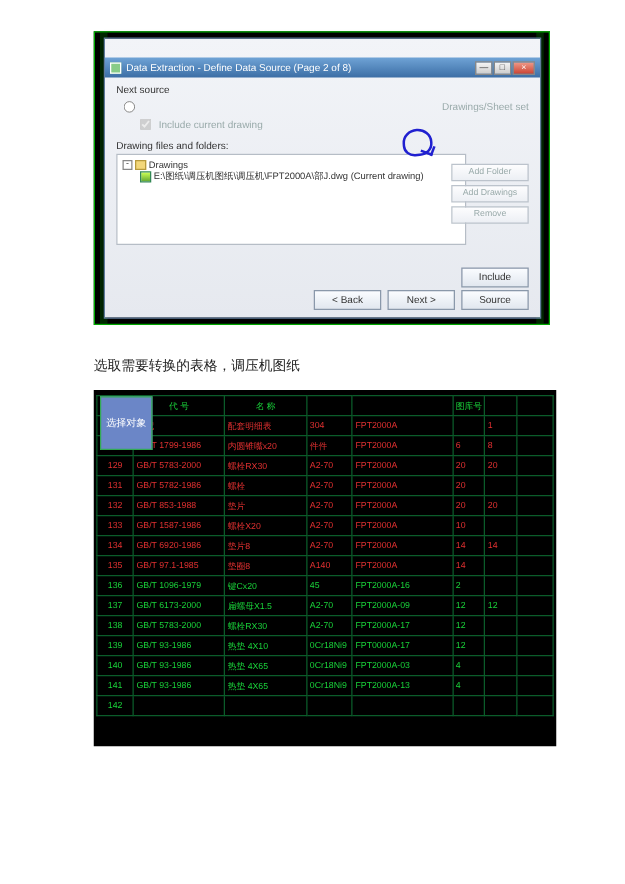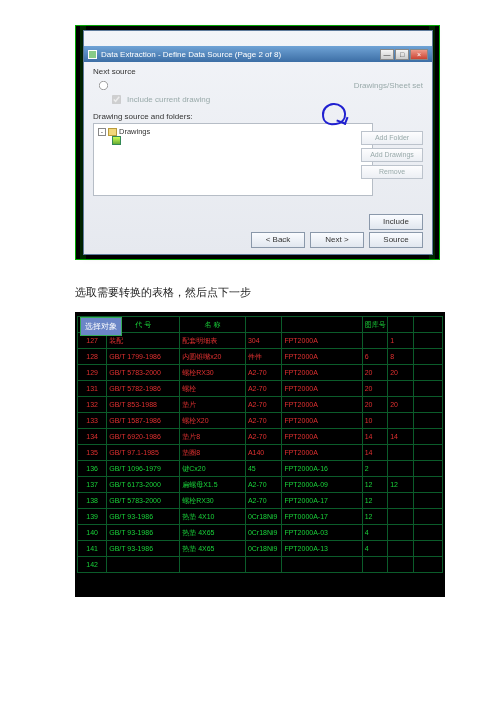--- a/index.html
+++ b/index.html
@@ -41,21 +41,21 @@
   .sidebtn { height:14px; border:1px solid #bcc3cc; background:linear-gradient(#fdfdfe,#eceff4); font-size:7px; color:#9aa; text-align:center; line-height:12px;}
   .settings-wrap { position:absolute; right:9px; bottom:24px; }
   .winstylebtn { height:16px; min-width:54px; padding:0 8px; border:1px solid #8a98aa; background:linear-gradient(#fafcff,#e1e7ef); font-size:8px; color:#333; text-align:center; line-height:14px; display:inline-block;}
   .btnrow { position:absolute; right:9px; bottom:6px; display:flex; gap:5px; }
 
   
   .caption { position:absolute; left:75px; top:285px; font-size:11px; color:#222; }
 
   
   .cad2 { position:absolute; left:75px; top:312px; width:370px; height:285px; background:#000; overflow:hidden; font-size:7.5px; }
-  .sel-badge { position:absolute; left:5px; top:5px; background:#6b86c7; color:#fff; font-size:8px; padding:3px 4px; border:1px solid #3a5; }
+  .sel-badge { position:absolute; left:5px; top:5px; background:#6b86c7; color:#fff; font-size:8px; padding:15px 4px; border:1px solid #3a5; }
   .tbl { position:absolute; left:2px; top:4px; right:2px; }
   .tbl table { border-collapse:collapse; width:100%; table-layout:fixed; }
   .tbl th, .tbl td { border:1px solid #0b5c2a; height:16px; padding:0 2px; overflow:hidden; white-space:nowrap; }
   .tbl th { color:#19d33a; font-weight:normal; text-align:center; font-size:7px;}
   .tbl td { font-size:7px; }
   col.c0{width:8%} col.c1{width:20%} col.c2{width:18%} col.c3{width:10%} col.c4{width:22%} col.c5{width:7%} col.c6{width:7%} col.c7{width:8%}
 </style>
 </head>
 <body>
 
@@ -77,29 +77,30 @@
 
     <label class="radio-row disabled">
       <input type="radio" name="ds" style="">
       <span>Drawings/Sheet set</span>
     </label>
     <label class="checkbox-row">
       <input type="checkbox" checked="" disabled="" style="">
       <span>Include current drawing</span>
     </label>
 
-    <div class="sect-label" style="margin-top:6px">Drawing source and folders:</div>
+    <div class="sect-label" style="margin-top:6px">Drawing files and folders:</div>
     <div class="tree" style="width:280px">
       <div class="node">
         <span class="toggle">-</span>
         <span class="fldicon"></span>
         <span>Drawings</span>
       </div>
       <div class="child">
         <span class="dwgicon"></span>
+        <span>E:\图纸\调压机图纸\调压机\FPT2000A\部J.dwg (Current drawing)</span>
       </div>
     </div>
   </div>
 
   <div class="sidebtns">
     <div class="sidebtn">Add Folder</div>
     <div class="sidebtn">Add Drawings</div>
     <div class="sidebtn">Remove</div>
   </div>
 
@@ -109,21 +110,21 @@
 
   <div class="btnrow">
     <div class="winstylebtn">&lt; Back</div>
     <div class="winstylebtn">Next &gt;</div>
     <div class="winstylebtn">Source</div>
   </div>
 
   <div class="circle"></div>
 </div>
 
-<div class="caption">选取需要转换的表格，然后点下一步</div>
+<div class="caption">选取需要转换的表格，调压机图纸</div>
 
 <div class="cad2">
   <div class="tbl">
     <table>
       <colgroup>
           <col class="c0">
           <col class="c1">
           <col class="c2">
           <col class="c3">
           <col class="c4">

